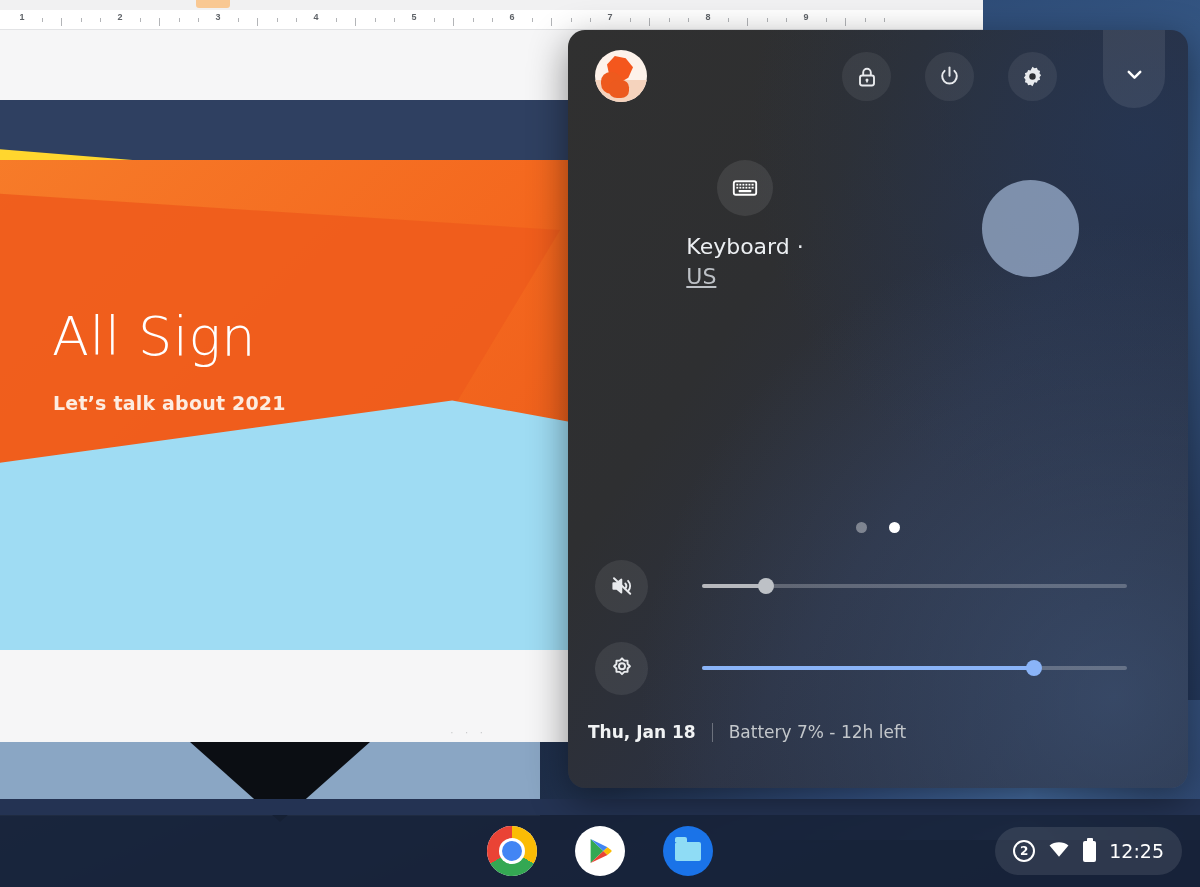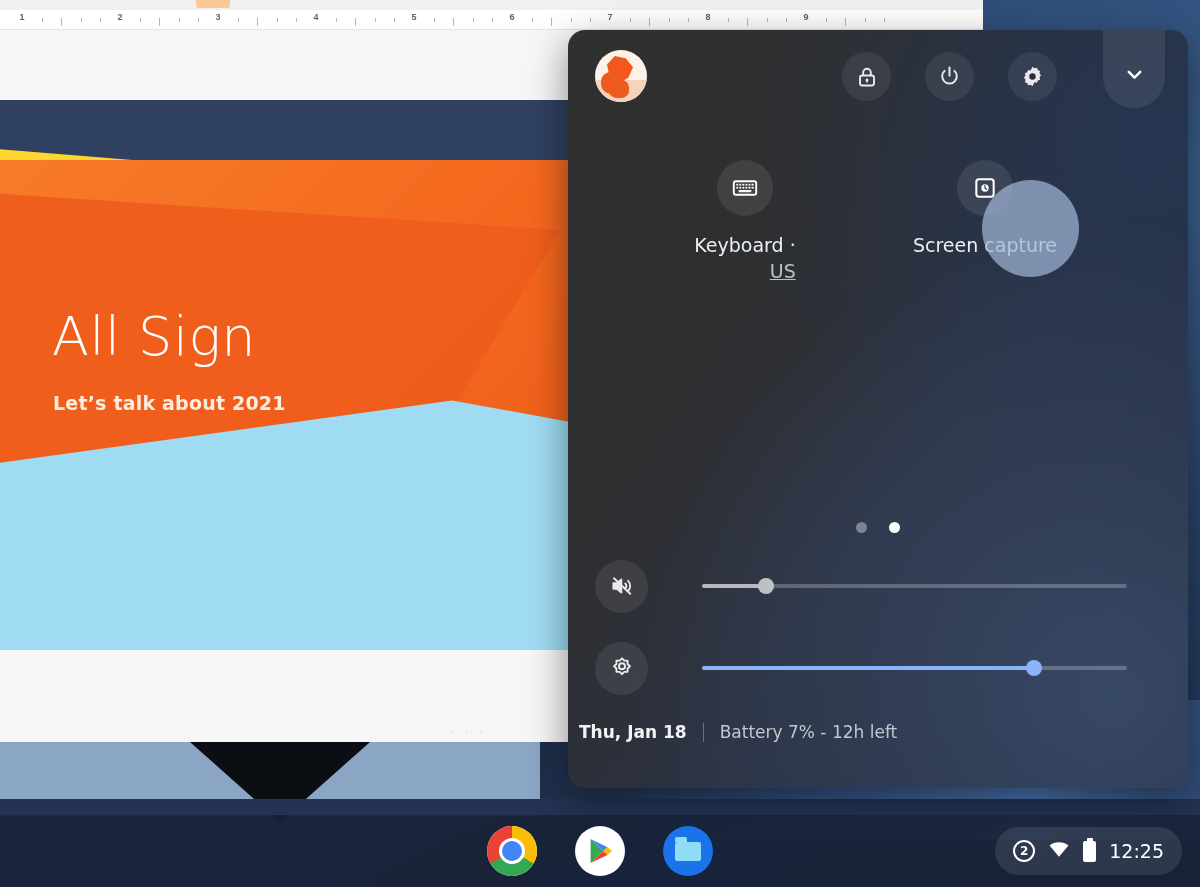--- a/index.html
+++ b/index.html
@@ -227,21 +227,21 @@
   }
   #tile-keyboard { left: 62px; }
   #tile-capture  { left: 302px; }
   .tile-icon {
     width: 56px; height: 56px; border-radius: 50%;
     background: rgba(255,255,255,0.09);
     display: flex; align-items: center; justify-content: center;
     margin-bottom: 16px;
   }
   .tile-label {
-    font-size: 19px; color: #eceff2; text-align: right;
+    font-size: 22px; color: #eceff2; text-align: left;
     line-height: 1.38;
     font-family: "DejaVu Sans", sans-serif;
   }
   .tile-sub { color: #bdc1c6; text-decoration: underline; }
 
   
   .cursor-ripple {
     position: absolute; left: 414px; top: 150px;
     width: 97px; height: 97px; border-radius: 50%;
     background: rgba(160,180,210,0.72);
@@ -282,21 +282,21 @@
     width: 16px; height: 16px; border-radius: 50%;
     transform: translateX(-50%);
   }
   .vol-fill   { background: rgba(255,255,255,0.55); }
   .vol-thumb  { background: #bdc1c6; }
   .bri-fill   { background: #8ab4f8; }
   .bri-thumb  { background: #8ab4f8; }
 
   
   .qs-footer {
-    position: absolute; left: 11px; top: 692px;
+    position: absolute; left: 20px; top: 692px;
     display: flex; align-items: center; gap: 16px;
     font-size: 17px;
     font-family: "DejaVu Sans", sans-serif;
   }
   .qs-date { color: #f1f3f4; font-weight: bold; }
   .qs-divider { width: 1px; height: 19px; background: rgba(255,255,255,0.30); }
   .qs-battery { color: #c3c7cb; }
 
   
   .shelf {
@@ -507,30 +507,20 @@
           <rect x="17.6" y="11.0" width="1.8" height="1.5" fill="#fff" stroke="none"></rect>
           <rect x="6.6" y="13.8" width="10.8" height="1.8" fill="#fff" stroke="none" rx="0.4"></rect>
         </svg>
       </div>
       <div class="tile-label">
         <span>Keyboard ·</span><br>
         <span class="tile-sub">US</span>
       </div>
     </div>
 
-    <div class="tile" id="tile-capture">
-      <div class="tile-icon">
-        <svg width="26" height="26" viewBox="0 0 24 24" fill="none" stroke="#ffffff" stroke-width="1.9">
-          <rect x="4" y="4" width="16" height="16" rx="2.4"></rect>
-          <circle cx="12" cy="12" r="3.4" fill="#ffffff" stroke="none"></circle>
-          <path d="M12 9.6v2.6l1.6 1" stroke="#3b3c3f" stroke-width="1.1" stroke-linecap="round"></path>
-        </svg>
-      </div>
-      <div class="tile-label">Screen capture</div>
-    </div>
 
     <div class="cursor-ripple"></div>
 
     <div class="page-dots">
       <div class="dot"></div>
       <div class="dot active"></div>
     </div>
 
     <div class="slider-row" id="row-volume">
       <div class="slider-icon">

